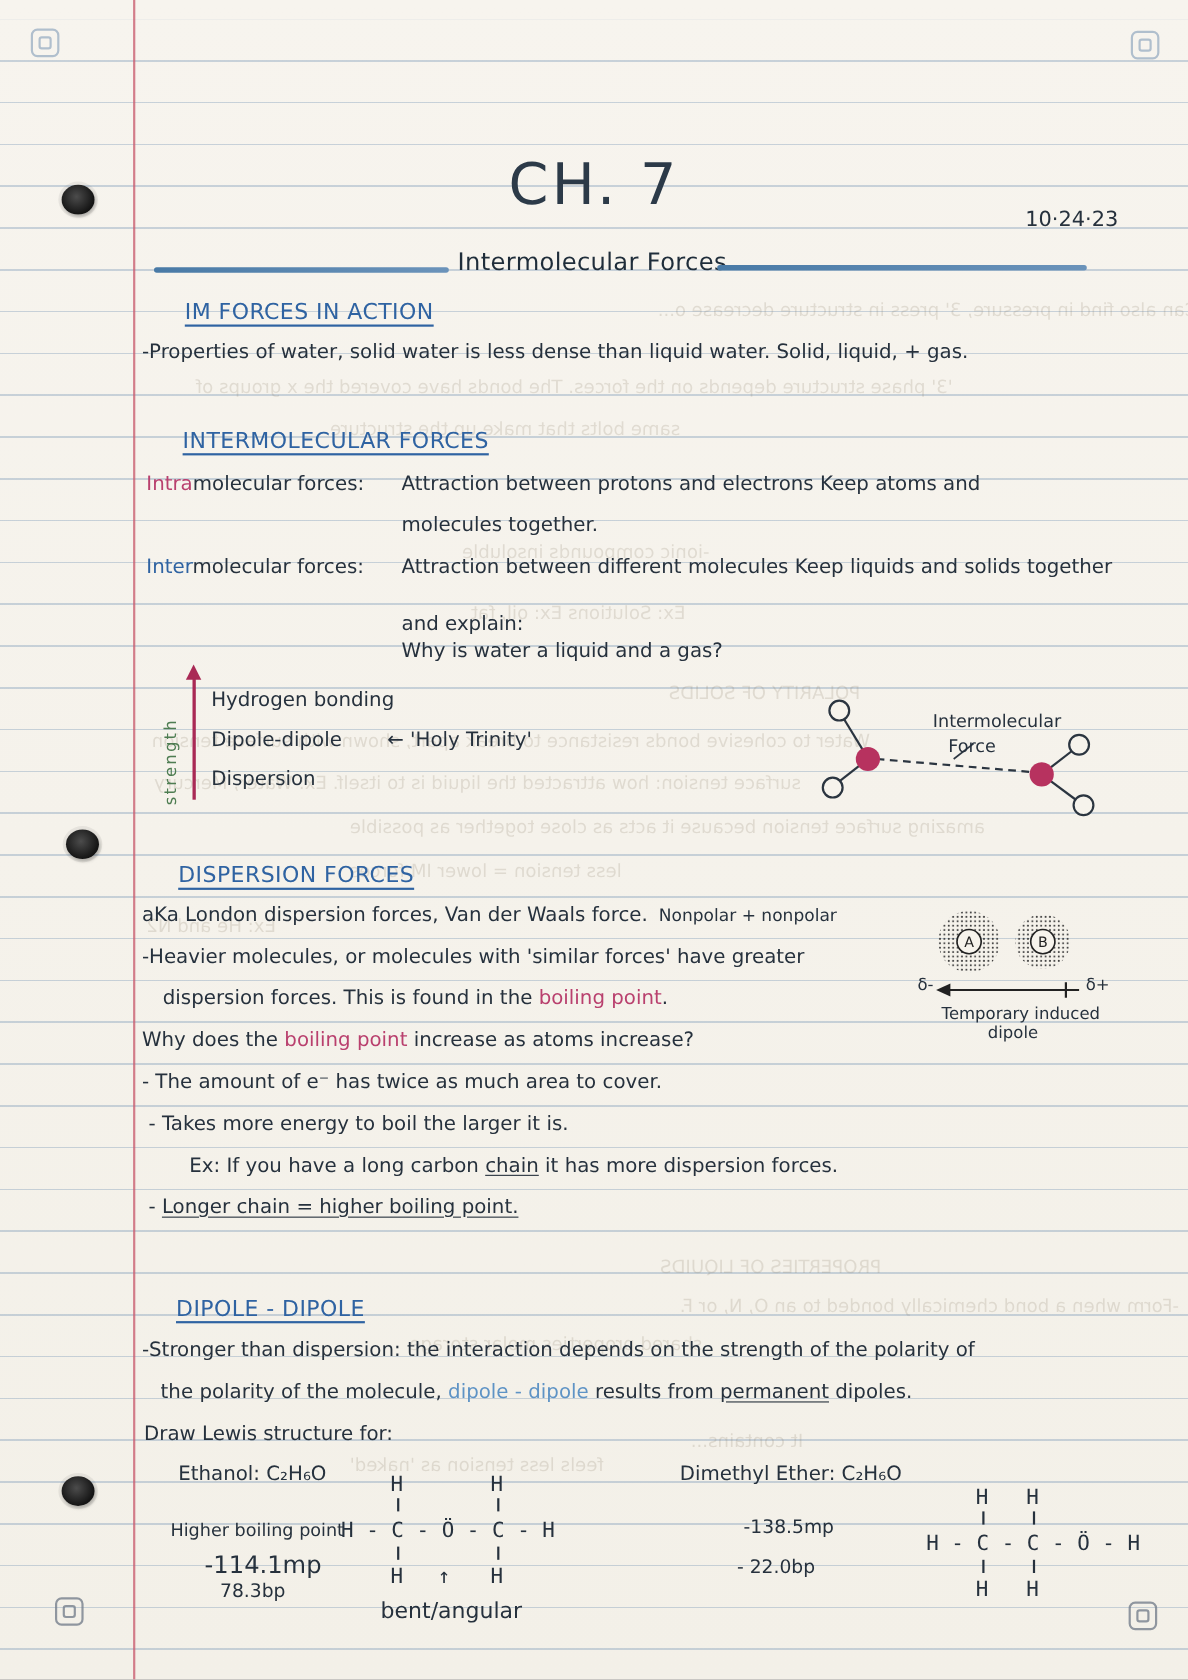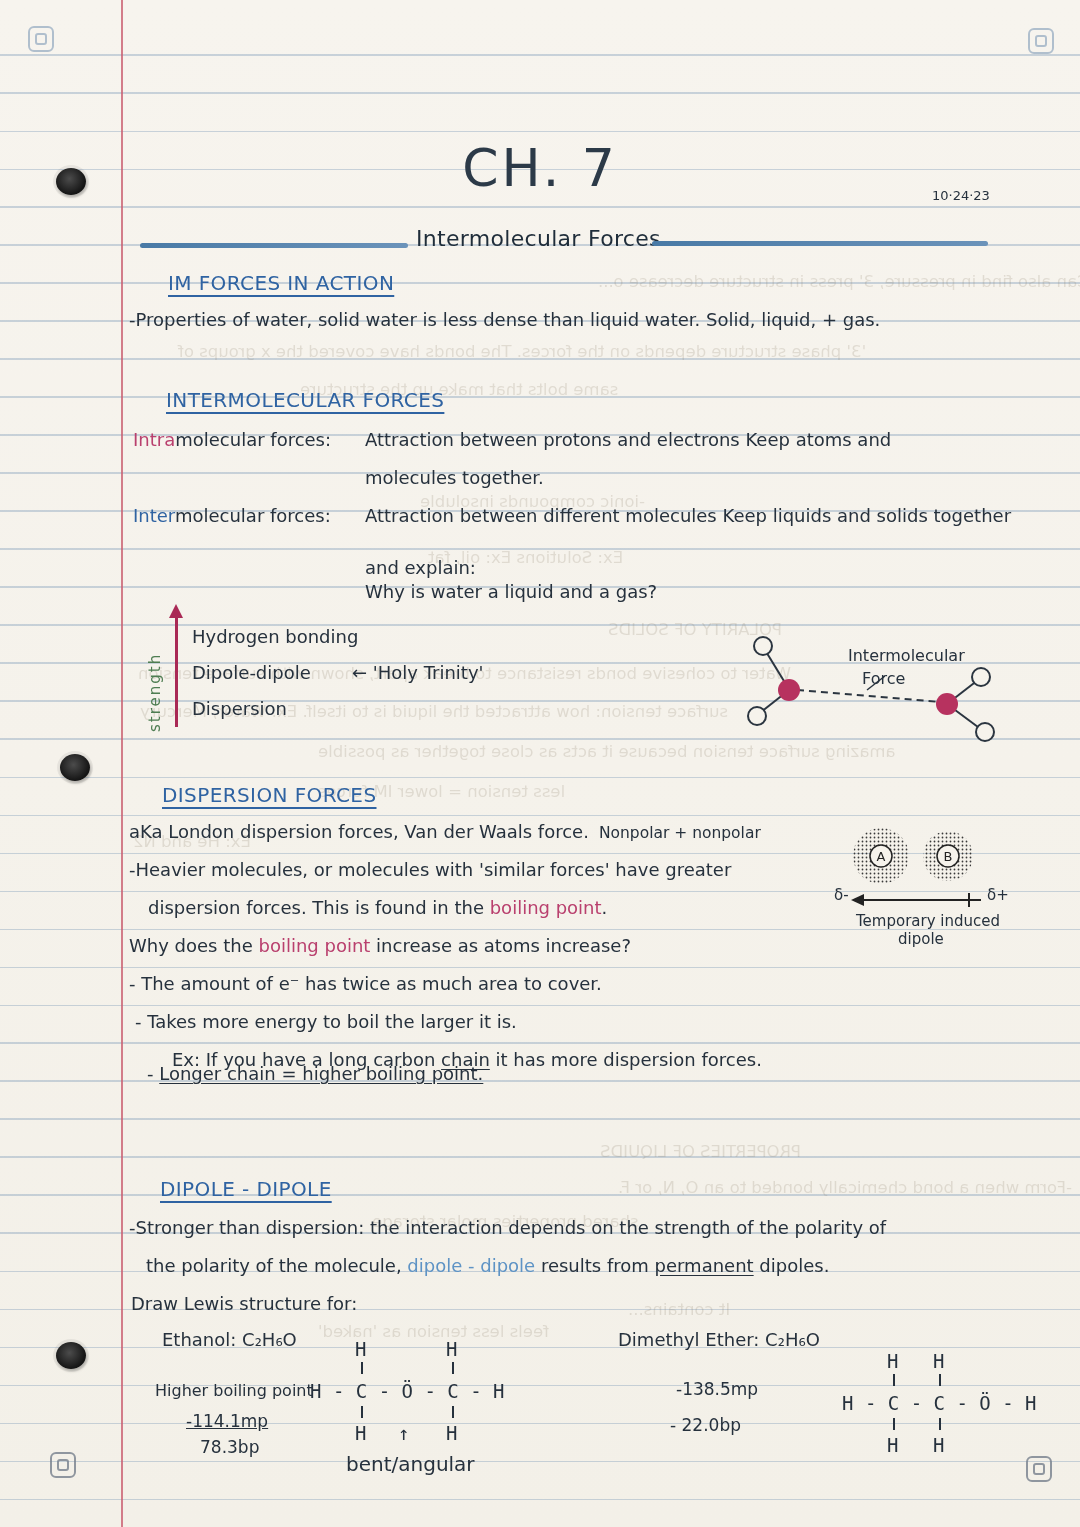--- a/index.html
+++ b/index.html
@@ -63,21 +63,21 @@
   <div class="ghost" style="left:318px;top:742px;">amazing surface tension because it acts as close together as possible</div>
   <div class="ghost" style="left:318px;top:782px;">less tension = lower IM forces</div>
   <div class="ghost" style="left:133px;top:832px;">Ex: He and N2</div>
   <div class="ghost" style="left:600px;top:1142px;">PROPERTIES OF LIQUIDS</div>
   <div class="ghost" style="left:618px;top:1178px;">-Form when a bond chemically bonded to an O, N, or F.</div>
   <div class="ghost" style="left:372px;top:1212px;">shared properties molar storage</div>
   <div class="ghost" style="left:628px;top:1300px;">It contains...</div>
   <div class="ghost" style="left:318px;top:1322px;">feels less tension as 'naked'</div>
 
   <div class="title">CH. 7</div>
-  <div class="line" style="left:932px;top:188px;font-size:13px;">10·24·23</div>
+  <div class="line" style="left:932px;top:188px;font-size:19px;">10·24·23</div>
   <div class="subtitle-bar" style="left:140px;top:243px;width:268px;"></div>
   <div class="subtitle-text" style="left:416px;top:226px;">Intermolecular Forces</div>
   <div class="subtitle-bar" style="left:652px;top:241px;width:336px;"></div>
 
   <div class="header" style="left:168px;top:271px;">IM FORCES IN ACTION</div>
   <div class="line" style="left:129px;top:309px;">-Properties of water, solid water is less dense than liquid water. Solid, liquid, + gas.</div>
 
   <div class="header" style="left:166px;top:388px;">INTERMOLECULAR FORCES</div>
   <div class="line" style="left:133px;top:429px;"><span class="pink">Intra</span><span>molecular forces:</span></div>
   <div class="line" style="left:365px;top:429px;">Attraction between protons and electrons Keep atoms and</div>
@@ -113,21 +113,21 @@
   <div class="line" style="left:862px;top:669px;font-size:16px;">Force</div>
 
   <div class="header" style="left:162px;top:783px;">DISPERSION FORCES</div>
   <div class="line" style="left:129px;top:821px;"><span>aKa London dispersion forces, Van der Waals force.</span><span class="small" style="margin-left:10px;">Nonpolar + nonpolar</span></div>
   <div class="line" style="left:129px;top:859px;">-Heavier molecules, or molecules with 'similar forces' have greater</div>
   <div class="line" style="left:148px;top:897px;"><span>dispersion forces. This is found in the </span><span class="pink">boiling point</span><span>.</span></div>
   <div class="line" style="left:129px;top:935px;"><span>Why does the </span><span class="pink">boiling point</span><span> increase as atoms increase?</span></div>
   <div class="line" style="left:129px;top:973px;">- The amount of e⁻ has twice as much area to cover.</div>
   <div class="line" style="left:135px;top:1011px;">- Takes more energy to boil the larger it is.</div>
   <div class="line" style="left:129px;top:1049px;margin-left:43px;"><span>Ex: If you have a long carbon </span><span class="u">chain</span><span> it has more dispersion forces.</span></div>
-  <div class="line" style="left:135px;top:1063px;margin-left:12px;"><span>- </span><span class="u">Longer chain = higher boiling point.</span></div>
+  <div class="line" style="left:135px;top:1087px;"><span>- </span><span class="u">Longer chain = higher boiling point.</span></div>
 
   <svg style="position:absolute;left:833px;top:816px;" width="210" height="100" viewBox="0 0 210 100">
     <defs>
       <pattern id="stipple" width="4" height="4" patternUnits="userSpaceOnUse">
         <circle cx="1.5" cy="1.5" r="0.9" fill="#3a3a3a"></circle>
       </pattern>
     </defs>
     <circle cx="48" cy="40" r="28" fill="url(#stipple)"></circle>
     <circle cx="115" cy="40" r="25" fill="url(#stipple)"></circle>
     <circle cx="48" cy="40" r="11" fill="#f6f3ec" stroke="#222" stroke-width="1.5"></circle>
@@ -143,21 +143,21 @@
   <div class="line" style="left:856px;top:912px;font-size:15px;">Temporary induced</div>
   <div class="line" style="left:898px;top:930px;font-size:15px;">dipole</div>
 
   <div class="header" style="left:160px;top:1177px;">DIPOLE - DIPOLE</div>
   <div class="line" style="left:129px;top:1217px;">-Stronger than dispersion: the interaction depends on the strength of the polarity of</div>
   <div class="line" style="left:146px;top:1255px;"><span>the polarity of the molecule, </span><span class="lightblue">dipole - dipole</span><span> results from </span><span class="u">permanent</span><span> dipoles.</span></div>
   <div class="line" style="left:131px;top:1293px;">Draw Lewis structure for:</div>
 
   <div class="line" style="left:162px;top:1329px;">Ethanol: C₂H₆O</div>
   <div class="line" style="left:155px;top:1381px;font-size:16px;">Higher boiling point</div>
-  <div class="line" style="left:186px;top:1411px;font-size:17px;text-decoration:underline;">-114.1mp</div>
+  <div class="line" style="left:186px;top:1411px;font-size:22px;">-114.1mp</div>
   <div class="line" style="left:200px;top:1437px;font-size:17px;">78.3bp</div>
 
   <div class="lewis mono" style="left:310px;top:1336px;width:220px;height:150px;">
     <span style="left:45px;top:2px;">H</span>
     <span style="left:136px;top:2px;">H</span>
     <div class="vbond" style="left:51px;top:26px;"></div>
     <div class="vbond" style="left:142px;top:26px;"></div>
     <span style="left:0;top:44px;">H - C - Ö - C - H</span>
     <div class="vbond" style="left:51px;top:70px;"></div>
     <div class="vbond" style="left:142px;top:70px;"></div>

